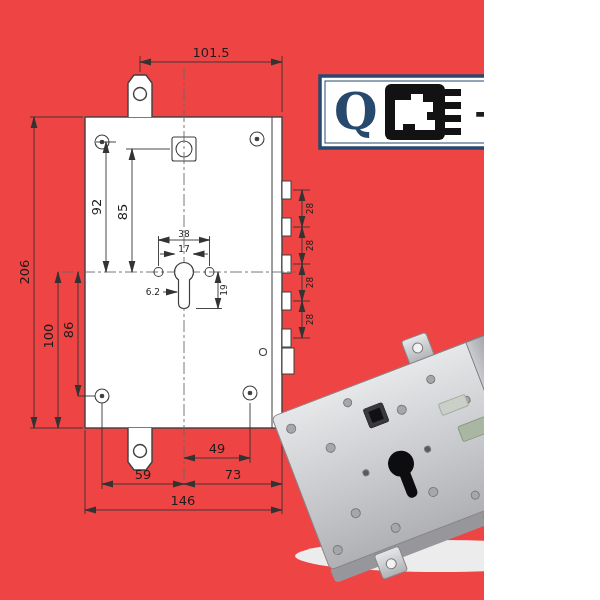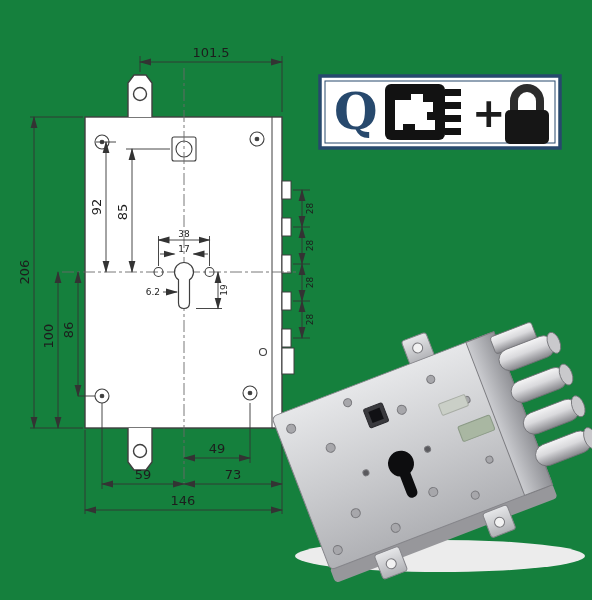--- a/index.html
+++ b/index.html
@@ -1,16 +1,16 @@
 <!DOCTYPE html>
 <html><head>
 <meta charset="utf-8">
 <style>
   html,body{margin:0;padding:0;background:#fff;}
-  .sheet{position:relative;width:592px;height:600px;background:#15803d;overflow:hidden;
+  .sheet{position:relative;width:484px;height:600px;background:#ef4444;overflow:hidden;
          font-family:"DejaVu Sans",sans-serif;}
   svg{position:absolute;left:0;top:0;}
   text.dim{font:13px "DejaVu Sans",sans-serif;fill:#1d1d1d;}
   text.dim-sm{font:9px "DejaVu Sans",sans-serif;fill:#1d1d1d;}
   text.q-letter{font:bold 50px "DejaVu Serif",serif;fill:#27496d;}
   text.plus-sign{font:bold 40px "DejaVu Sans",sans-serif;fill:#1c1c1c;}
 </style>
 </head>
 <body>
 

